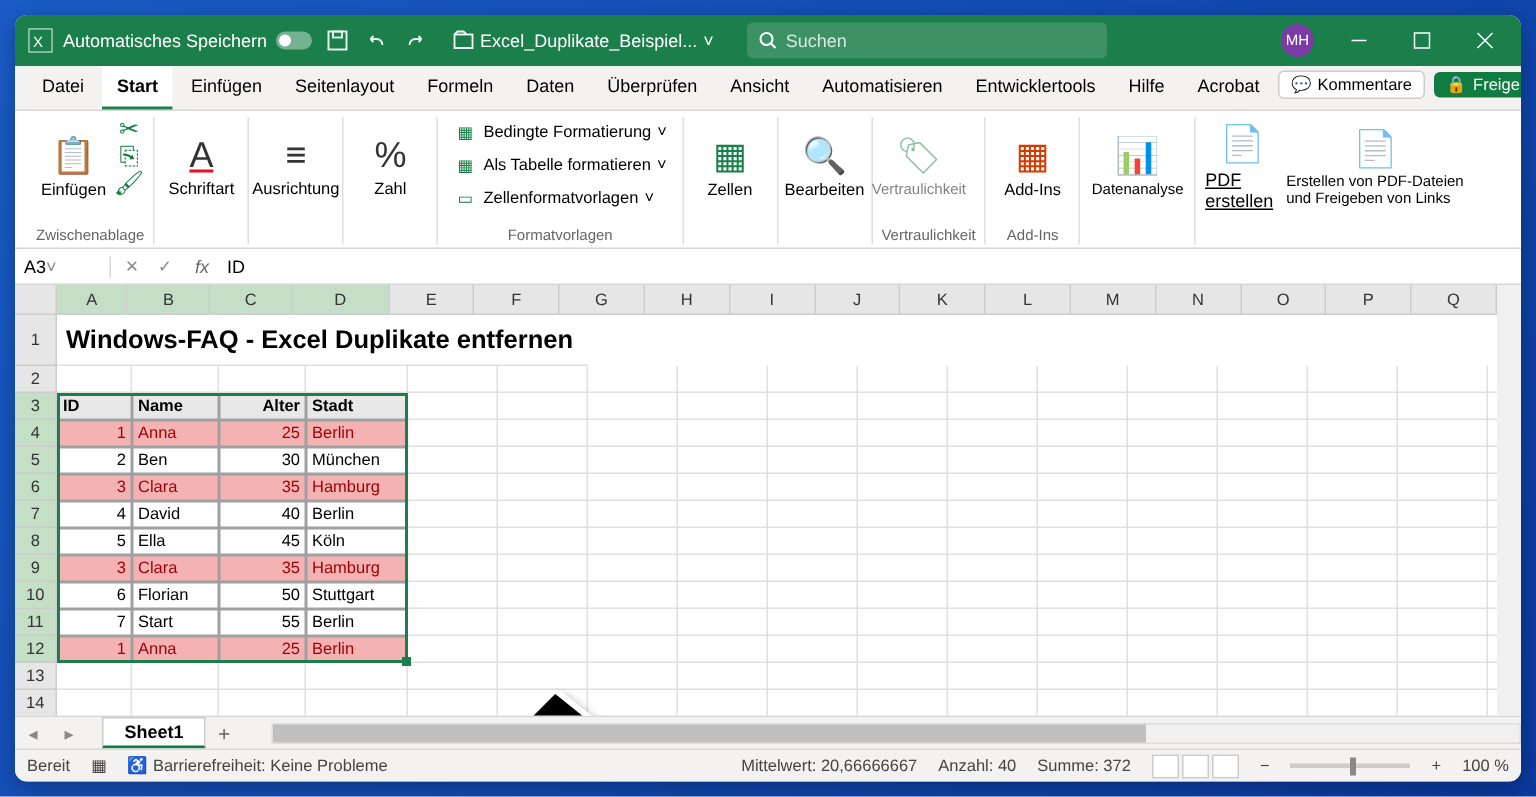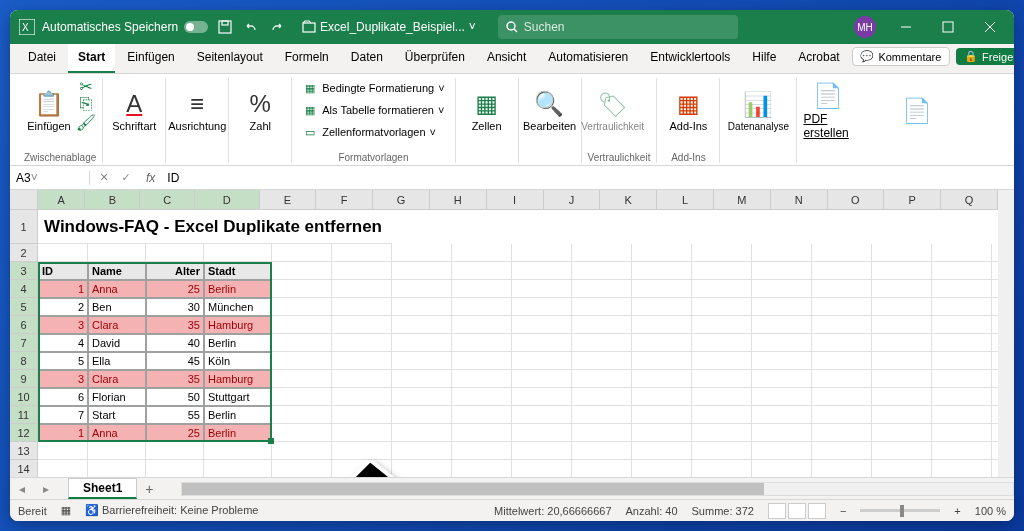--- a/index.html
+++ b/index.html
@@ -32,21 +32,21 @@
 .ribbon-group:last-child { border-right: none; }
 .group-content { flex: 1; display: flex; align-items: flex-start; gap: 4px; }
 .group-label { font-size: 10px; color: #666; text-align: center; padding-top: 2px; }
 .rbtn-large { display: flex; flex-direction: column; align-items: center; justify-content: center; width: 50px; height: 66px; cursor: pointer; font-size: 11px; gap: 2px; }
 .rbtn-large .ricon { font-size: 24px; color: #1a7f4a; }
 .rbtn-small { display: flex; flex-direction: column; gap: 2px; }
 .rbtn-row { display: flex; align-items: center; gap: 4px; font-size: 11px; cursor: pointer; padding: 2px 4px; white-space: nowrap; }
 .ricon-sm { width: 16px; height: 16px; display: inline-flex; align-items: center; justify-content: center; color: #107c41; }
 
 .formula-bar { height: 24px; background: #fff; border-bottom: 1px solid #d6d6d6; display: flex; align-items: center; font-size: 12px; }
-.name-box { width: 80px; border-right: 1px solid #d6d6d6; padding: 0 6px; display: flex; align-items: center; }
+.name-box { width: 64px; border-right: 1px solid #d6d6d6; padding: 0 6px; display: flex; align-items: center; }
 .fb-btns { display: flex; gap: 2px; padding: 0 4px; }
 .fb-btn { width: 20px; height: 20px; display: flex; align-items: center; justify-content: center; color: #888; cursor: pointer; font-size: 11px; }
 .fx-label { font-style: italic; color: #666; margin: 0 6px; }
 .fb-input { flex: 1; padding: 0 6px; border: none; outline: none; font-size: 12px; }
 
 .sheet-area { flex: 1; display: flex; background: #fff; position: relative; overflow: hidden; }
 .corner { width: 28px; height: 20px; background: #e6e6e6; border-right: 1px solid #ccc; border-bottom: 1px solid #ccc; position: absolute; top: 0; left: 0; }
 .col-headers { position: absolute; top: 0; left: 28px; right: 16px; height: 20px; display: flex; background: #e6e6e6; }
 .col-header { height: 20px; border-right: 1px solid #ccc; border-bottom: 1px solid #ccc; display: flex; align-items: center; justify-content: center; font-size: 11px; color: #333; }
 .col-header.sel { background: #c4dfc6; }
@@ -267,20 +267,21 @@
       <div class="group-label">&nbsp;</div>
     </div>
     <div class="ribbon-group">
       <div class="group-content">
         <div class="rbtn-large">
             <span class="ricon" style="color:#d83b01;">📄</span>
             <span style="font-size:12px;text-decoration:underline;">PDF erstellen</span>
           </div>
         <div class="rbtn-large" style="width:120px;">
             <span class="ricon" style="color:#d83b01;">📄</span>
+            <span style="font-size:10px;">Erstellen von PDF-Dateien und Freigeben von Links</span>
           </div>
       </div>
     </div>
   </div>
 
   <div class="formula-bar">
     <div class="name-box">
         <span>A3</span>
         <span style="color:#888;">˅</span>
       </div>

